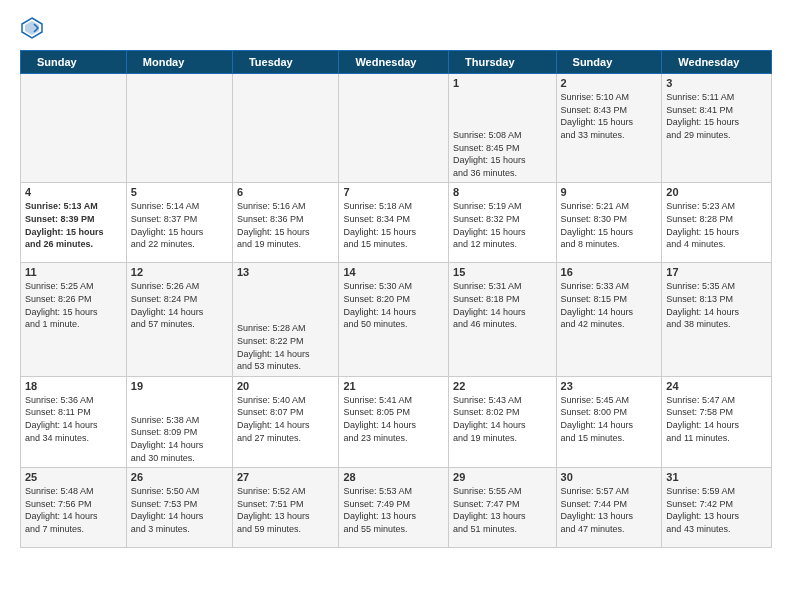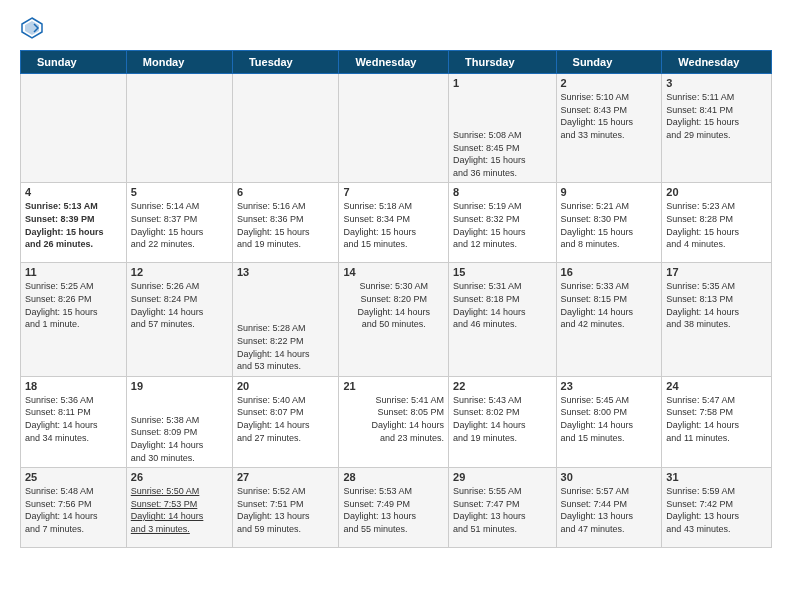--- a/index.html
+++ b/index.html
@@ -231,21 +231,21 @@
           </td>
           <td>
             <span class="day-num">13</span>
             <div class="day-info" style="white-space: pre-line; margin-top: 44px;">Sunrise: 5:28 AM
 Sunset: 8:22 PM
 Daylight: 14 hours
 and 53 minutes.</div>
           </td>
           <td>
             <span class="day-num">14</span>
-            <div class="day-info" style="white-space: pre-line; text-align: center;">Sunrise: 5:30 AM
+            <div class="day-info" style="white-space: pre-line;">Sunrise: 5:30 AM
 Sunset: 8:20 PM
 Daylight: 14 hours
 and 50 minutes.</div>
           </td>
           <td>
             <span class="day-num">15</span>
             <div class="day-info" style="white-space: pre-line;">Sunrise: 5:31 AM
 Sunset: 8:18 PM
 Daylight: 14 hours
 and 46 minutes.</div>
@@ -282,21 +282,21 @@
           </td>
           <td>
             <span class="day-num">20</span>
             <div class="day-info" style="white-space: pre-line;">Sunrise: 5:40 AM
 Sunset: 8:07 PM
 Daylight: 14 hours
 and 27 minutes.</div>
           </td>
           <td>
             <span class="day-num">21</span>
-            <div class="day-info" style="white-space: pre-line; text-align: right;">Sunrise: 5:41 AM
+            <div class="day-info" style="white-space: pre-line;">Sunrise: 5:41 AM
 Sunset: 8:05 PM
 Daylight: 14 hours
 and 23 minutes.</div>
           </td>
           <td>
             <span class="day-num">22</span>
             <div class="day-info" style="white-space: pre-line;">Sunrise: 5:43 AM
 Sunset: 8:02 PM
 Daylight: 14 hours
 and 19 minutes.</div>
@@ -319,21 +319,21 @@
         <tr>
           <td>
             <span class="day-num">25</span>
             <div class="day-info" style="white-space: pre-line;">Sunrise: 5:48 AM
 Sunset: 7:56 PM
 Daylight: 14 hours
 and 7 minutes.</div>
           </td>
           <td>
             <span class="day-num">26</span>
-            <div class="day-info" style="white-space: pre-line; text-decoration: underline;">Sunrise: 5:50 AM
+            <div class="day-info" style="white-space: pre-line;">Sunrise: 5:50 AM
 Sunset: 7:53 PM
 Daylight: 14 hours
 and 3 minutes.</div>
           </td>
           <td>
             <span class="day-num">27</span>
             <div class="day-info" style="white-space: pre-line;">Sunrise: 5:52 AM
 Sunset: 7:51 PM
 Daylight: 13 hours
 and 59 minutes.</div>

